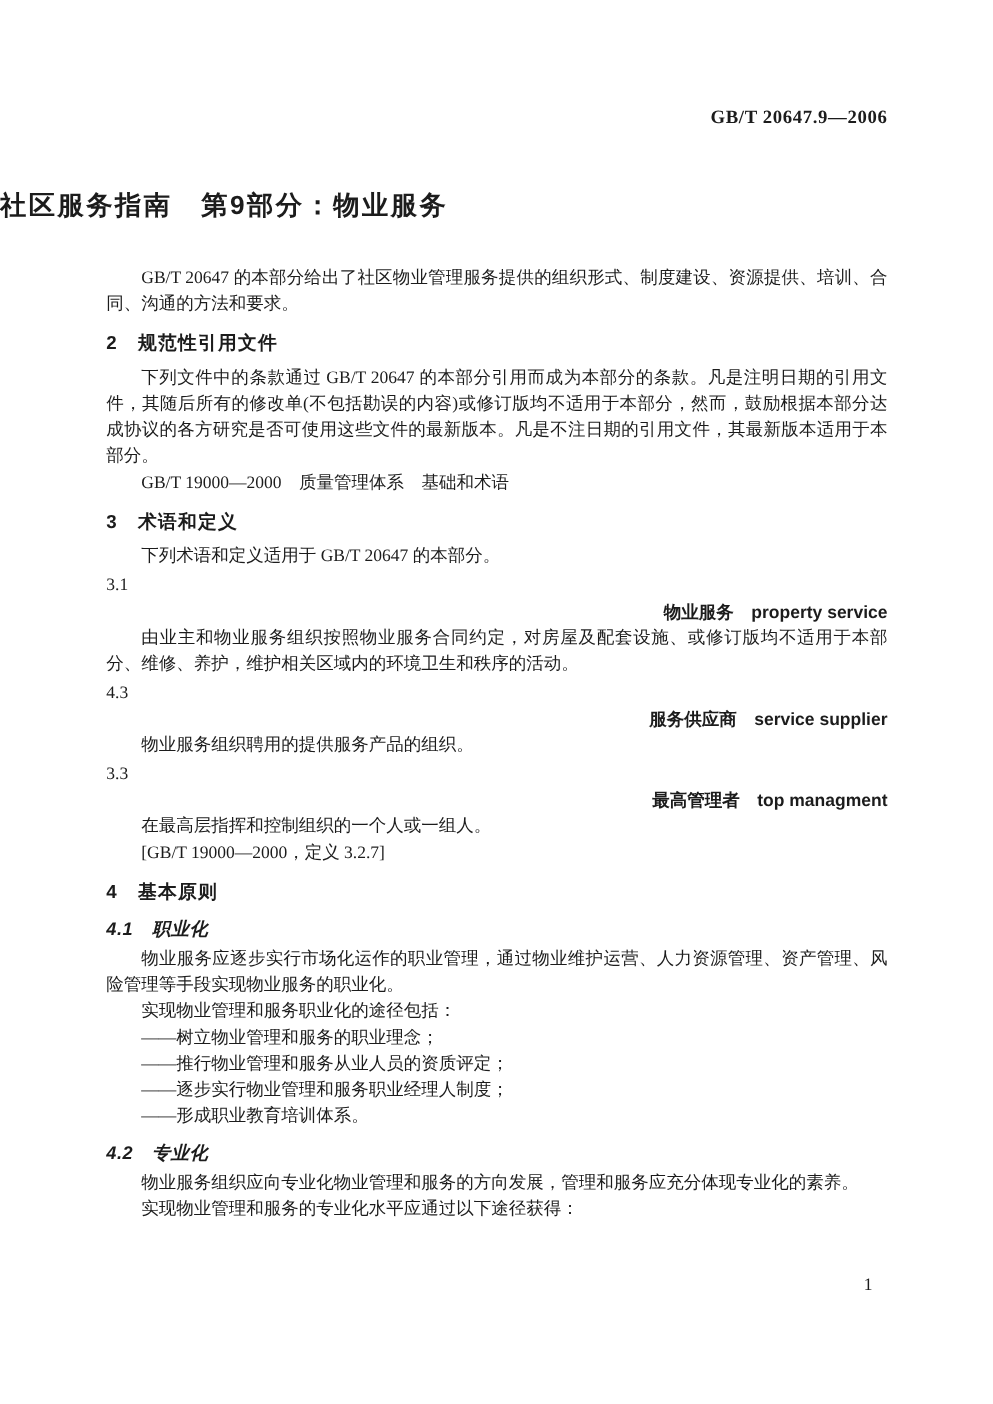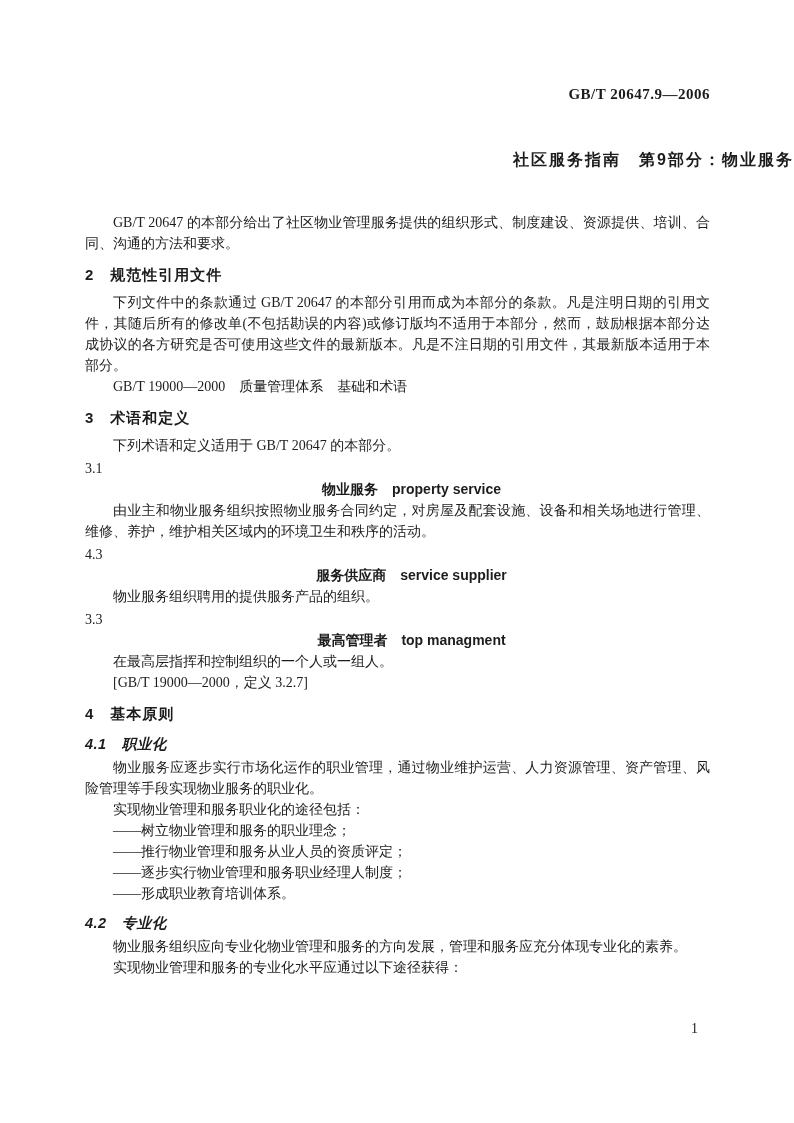--- a/index.html
+++ b/index.html
@@ -23,24 +23,24 @@
     font-family: "Liberation Serif", "DejaVu Serif", serif;
     font-weight: bold;
     font-size: 15px;
     letter-spacing: 0.5px;
   }
   .doc-title {
     position: absolute;
     top: 150px;
     left: 0;
     width: 100%;
-    text-align: right;
+    text-align: left;
     font-family: "Liberation Sans", "DejaVu Sans", sans-serif;
     font-weight: bold;
-    font-size: 16px;
+    font-size: 21px;
     letter-spacing: 2px;
     white-space: nowrap;
   }
   .content {
     position: absolute;
     left: 85px;
     right: 84px;
     top: 212px;
     font-size: 14px;
     line-height: 21px;
@@ -69,21 +69,21 @@
   .para { text-indent: 2em; }
   .clause-num {
     margin-top: 2px;
     text-align: left;
     font-size: 14px;
   }
   .term {
     font-family: "Liberation Sans", "DejaVu Sans", sans-serif;
     font-weight: bold;
     padding-left: 2em;
-    text-align: center;
+    text-align: right;
     font-size: 14px;
   }
   .ref-entry { padding-left: 2em; text-align: left; }
   .dash-item { padding-left: 2em; text-align: left; }
   .source-note { padding-left: 2em; text-align: left; }
   .page-num {
     position: absolute;
     top: 1021px;
     right: 96px;
     font-size: 14px;
@@ -104,21 +104,21 @@
 
     <div class="h1">2　规范性引用文件</div>
     <div class="para">下列文件中的条款通过 GB/T 20647 的本部分引用而成为本部分的条款。凡是注明日期的引用文件，其随后所有的修改单(不包括勘误的内容)或修订版均不适用于本部分，然而，鼓励根据本部分达成协议的各方研究是否可使用这些文件的最新版本。凡是不注日期的引用文件，其最新版本适用于本部分。</div>
     <div class="ref-entry">GB/T 19000—2000　质量管理体系　基础和术语</div>
 
     <div class="h1">3　术语和定义</div>
     <div class="para">下列术语和定义适用于 GB/T 20647 的本部分。</div>
 
     <div class="clause-num">3.1</div>
     <div class="term">物业服务　property service</div>
-    <div class="para">由业主和物业服务组织按照物业服务合同约定，对房屋及配套设施、设备和相关场地进行管理、维修、养护，维护相关区域内的环境卫生和秩序的活动。</div>
+    <div class="para">由业主和物业服务组织按照物业服务合同约定，对房屋及配套设施、或修订版均不适用于本部分、维修、养护，维护相关区域内的环境卫生和秩序的活动。</div>
 
     <div class="clause-num">4.3</div>
     <div class="term">服务供应商　service supplier</div>
     <div class="para">物业服务组织聘用的提供服务产品的组织。</div>
 
     <div class="clause-num">3.3</div>
     <div class="term">最高管理者　top managment</div>
     <div class="para">在最高层指挥和控制组织的一个人或一组人。</div>
     <div class="source-note">[GB/T 19000—2000，定义 3.2.7]</div>
 

